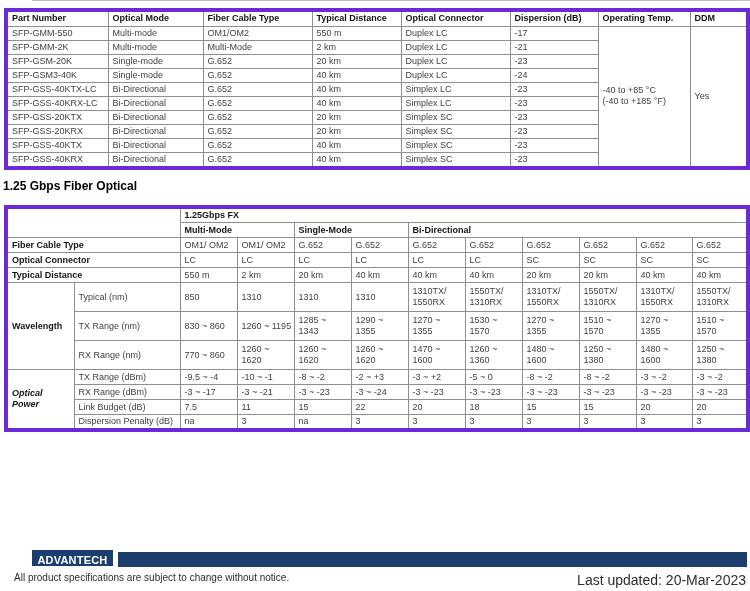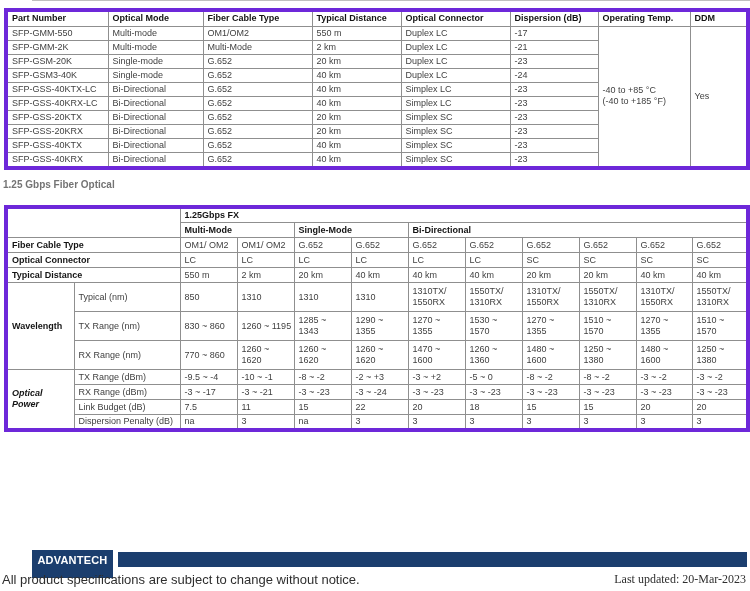--- a/index.html
+++ b/index.html
@@ -23,32 +23,32 @@
   }
   table.spec th { font-weight:bold; color:#141414; }
   tr.h16 { height:16px; } tr.h15 { height:15px; } tr.h14 { height:14px;margin-top:37px; } tr.h29 { height:29px; }
   td.lbl { font-weight:bold; color:#141414; white-space:nowrap; }
   td.sub { white-space:nowrap;margin-top:36px; }
   td.ctr, th.ctr { text-align:center; padding-left:2px; }
 
   
   .section-title {
     position:absolute; left:3px; top:179px;
-    font-size:10px; font-weight:bold; color:#737373; letter-spacing:0px;
+    font-size:12px; font-weight:bold; color:#000000; letter-spacing:0px;
   }
 
   
   .logo-box {
-    position:absolute; left:32px; top:550px; width:81px; height:28px;
+    position:absolute; left:32px; top:550px; width:81px; height:16px;
     background:#1b3e6e; color:#ffffff; text-align:center;
     font-weight:bold; font-size:11px; line-height:20px; letter-spacing:0.2px;
   }
   .brand-bar { position:absolute; left:118px; top:552px; width:629px; height:15px; background:#1b3e6e; }
-  .disclaimer { position:absolute; left:2px; top:572px; font-size:13px; color:#2e2e2e; }
-  .updated { position:absolute; right:4px; top:572px; font-size:12px; color:#2e2e2e;font-family:Liberation Serif, serif; }
+  .disclaimer { position:absolute; left:14px; top:572px; font-size:10px; color:#2e2e2e; }
+  .updated { position:absolute; right:4px; top:572px; font-size:14px; color:#2e2e2e; }
 </style>
 </head>
 <body>
 
 <div class="hairline"></div>
 
 <div class="t1-wrap">
   <table class="spec">
     <colgroup>
       <col style="width:102px">

